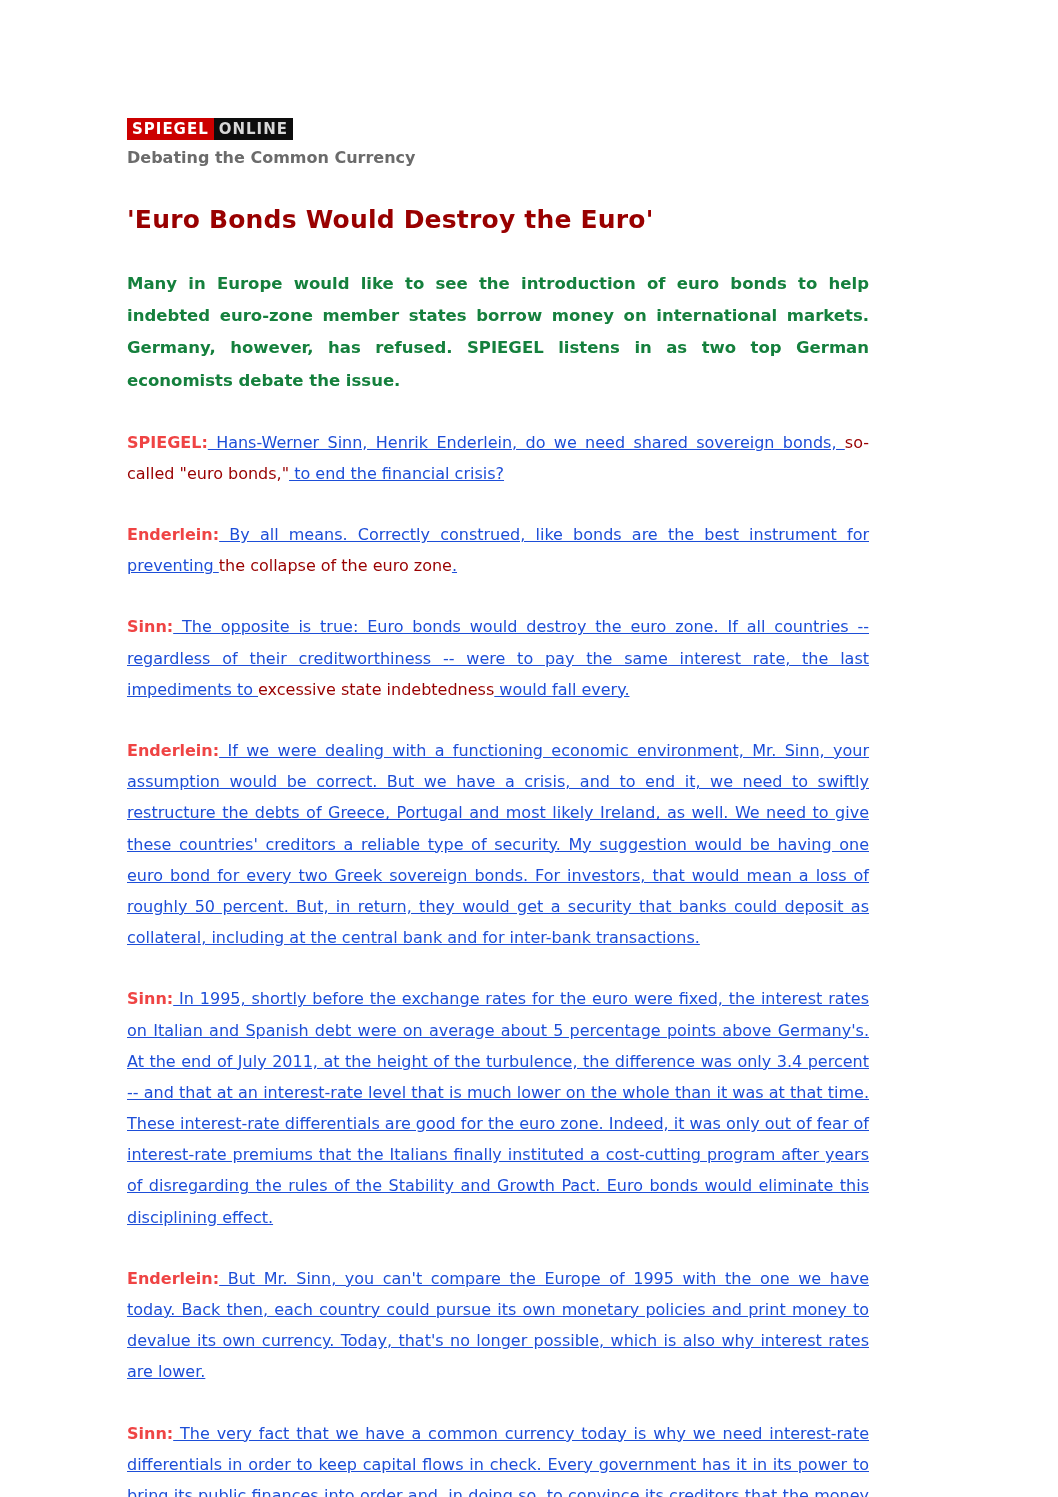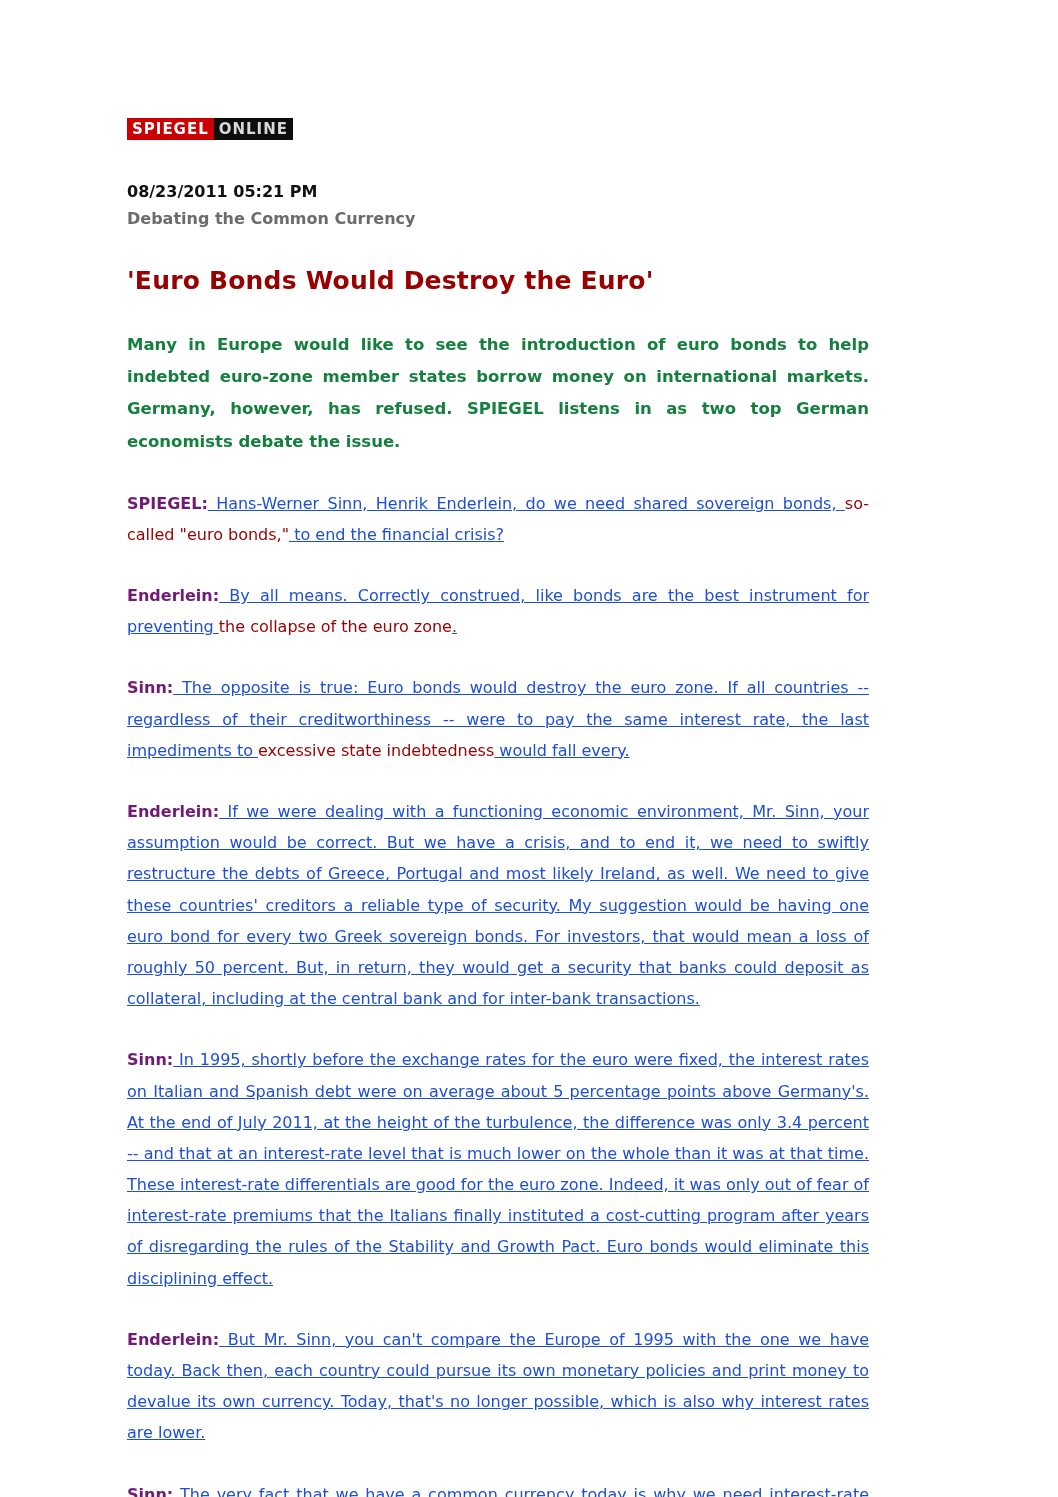--- a/index.html
+++ b/index.html
@@ -28,35 +28,34 @@
     color: #15803d;
   }
   .article-body p {
     margin: 0;
     margin-top: 30px;
     font-size: 16px;
     line-height: 1.95;
     text-align: justify;
     color: #1a1a1a;
   }
-  .seg-speaker { font-weight: bold; color: #701a75; }
+  .seg-speaker { font-weight: bold; color: #ef4444; }
   .seg-link { color: #990000; text-decoration: none; cursor: pointer; }
   .seg-normal { color: #1d4ed8; text-decoration: underline; }
 </style>
 </head>
 <body>
 
 <div class="page">
 
   <div class="logo">
     <span class="logo-spiegel">SPIEGEL</span>
     <span class="logo-online">ONLINE</span>
   </div>
 
-  <div class="date-line">08/23/2011 05:21 PM</div>
 
   <div class="kicker">Debating the Common Currency</div>
 
   <h1 class="headline">'Euro Bonds Would Destroy the Euro'</h1>
 
   <div class="intro">Many in Europe would like to see the introduction of euro bonds to help indebted euro-zone member states borrow money on international markets. Germany, however, has refused. SPIEGEL listens in as two top German economists debate the issue.</div>
 
   <div class="article-body" id="article-body">
       <p><span class="seg-speaker">SPIEGEL:</span><span class="seg-normal"> Hans-Werner Sinn, Henrik Enderlein, do we need shared sovereign bonds, </span><a class="seg-link">so-called "euro bonds,"</a><span class="seg-normal"> to end the financial crisis?</span></p>
       <p><span class="seg-speaker">Enderlein:</span><span class="seg-normal"> By all means. Correctly construed, like bonds are the best instrument for preventing </span><a class="seg-link">the collapse of the euro zone</a><span class="seg-normal">.</span></p>

